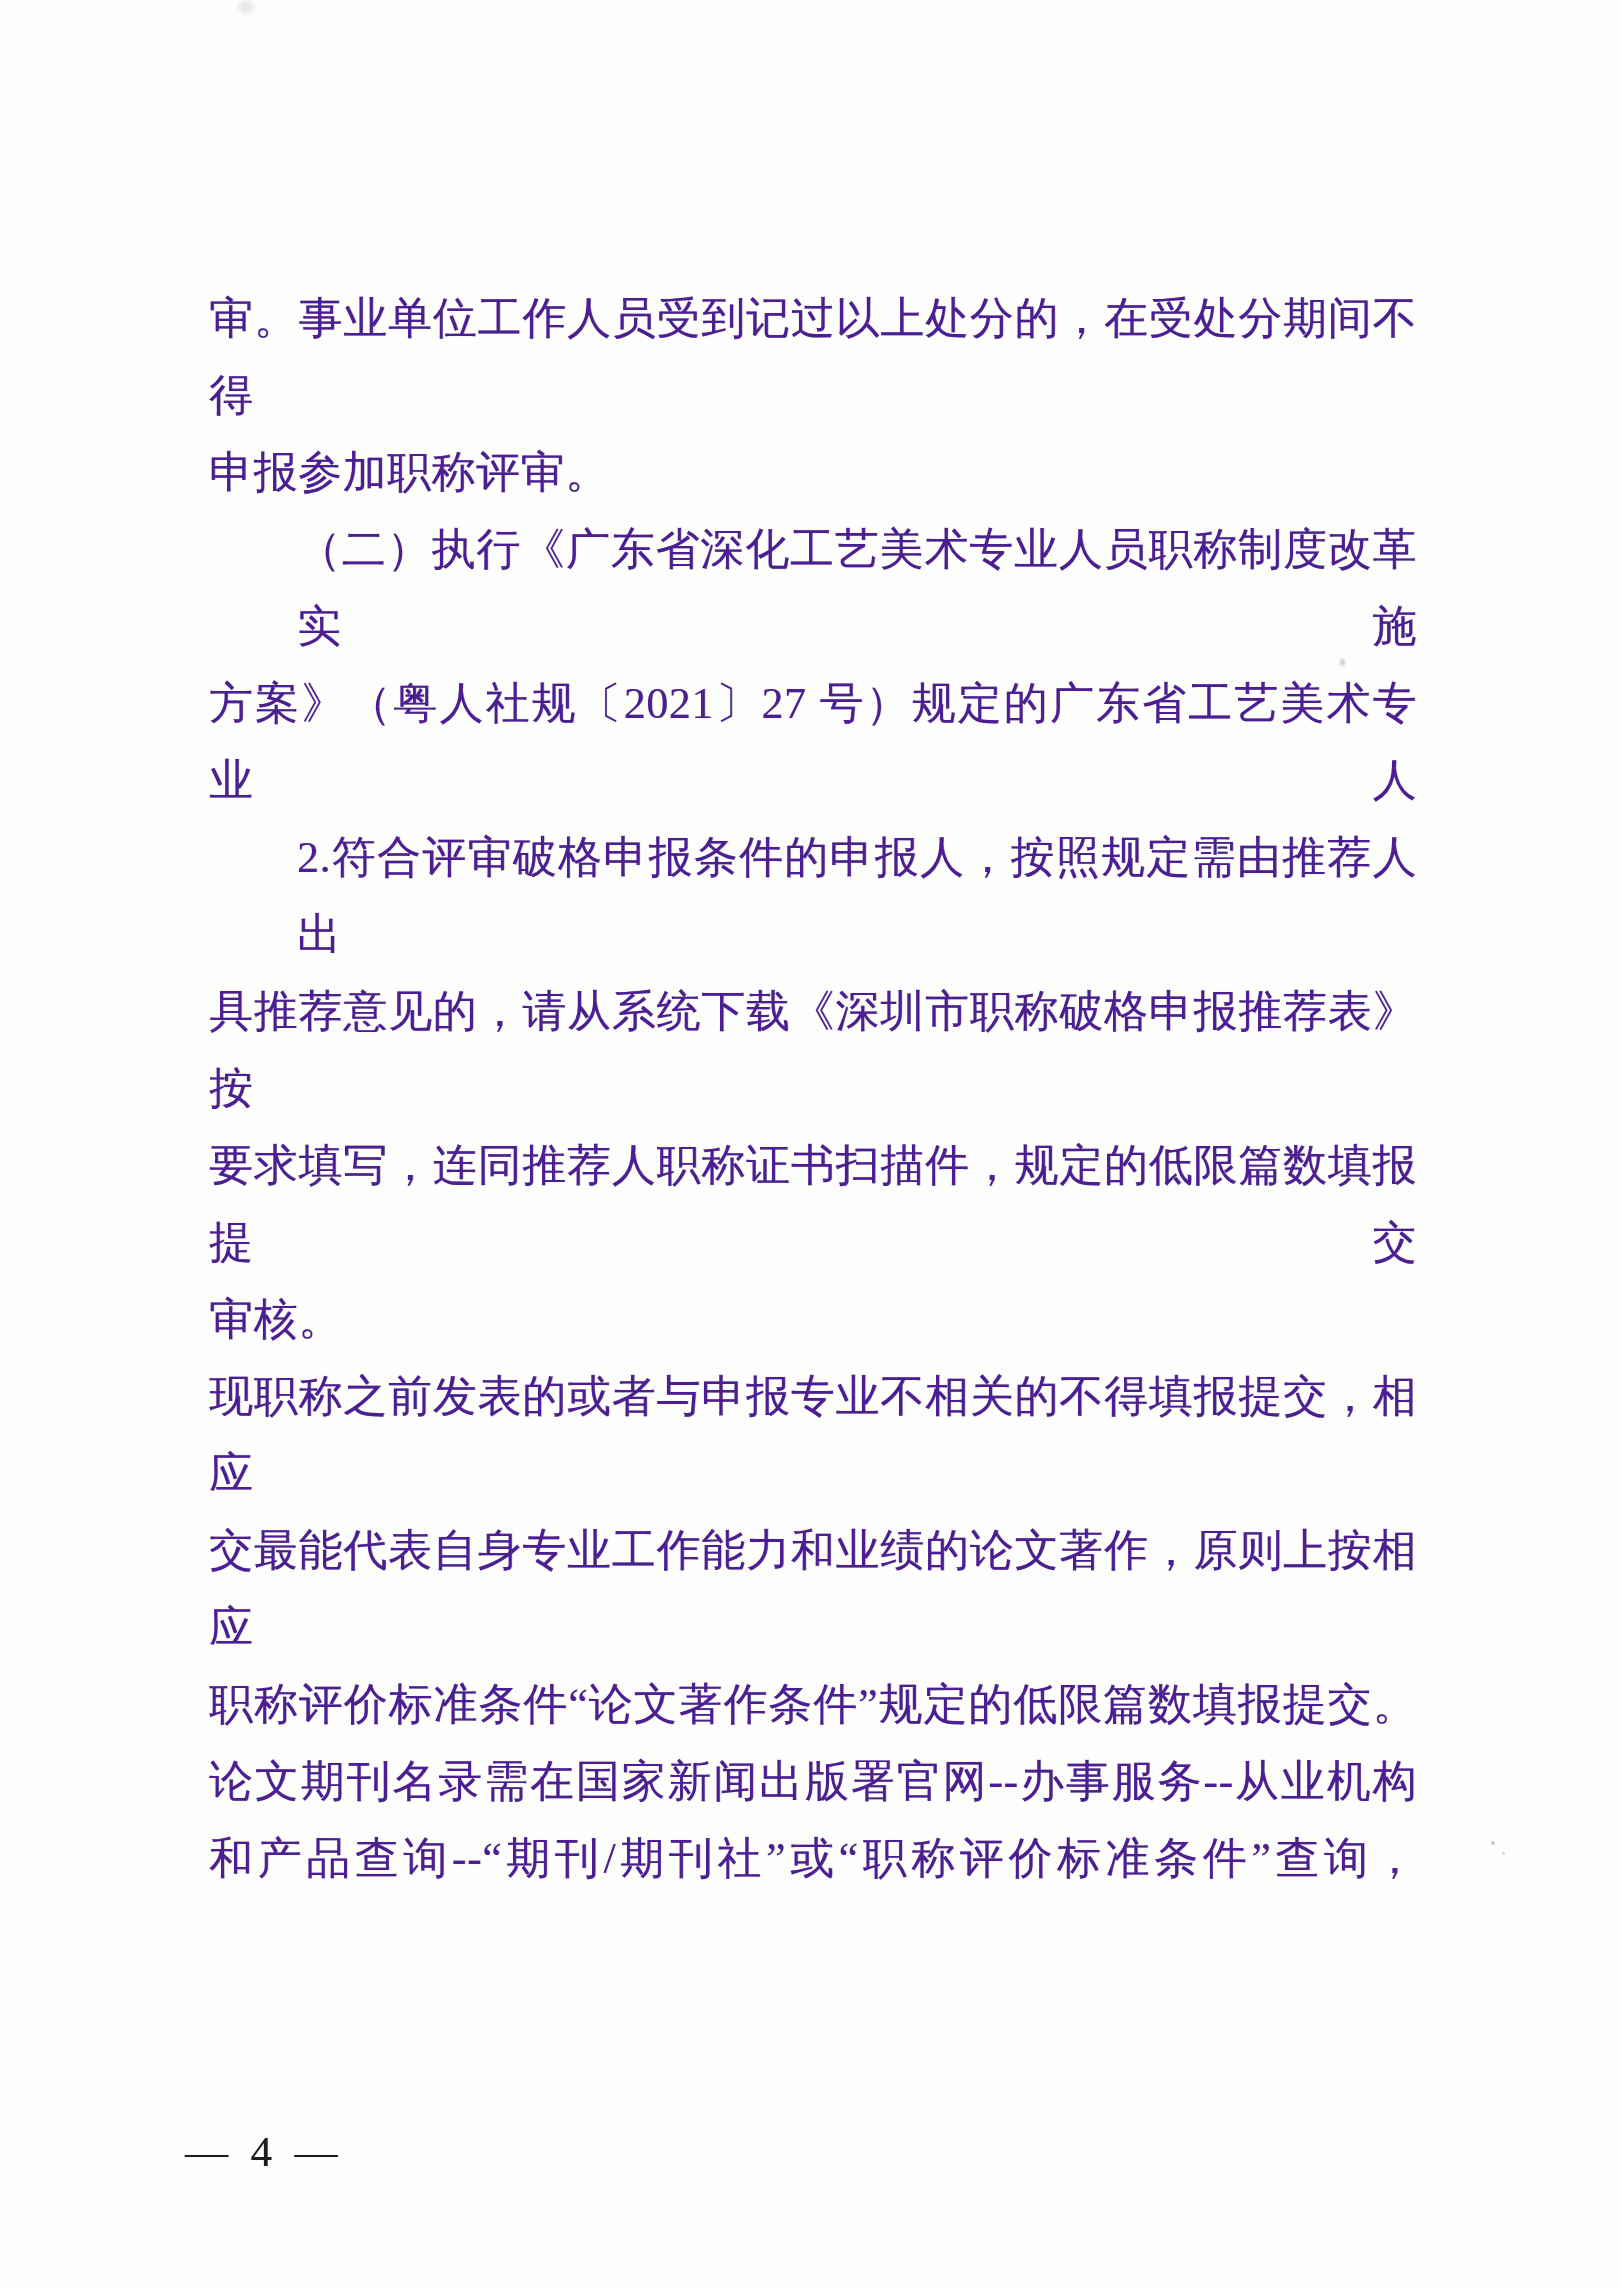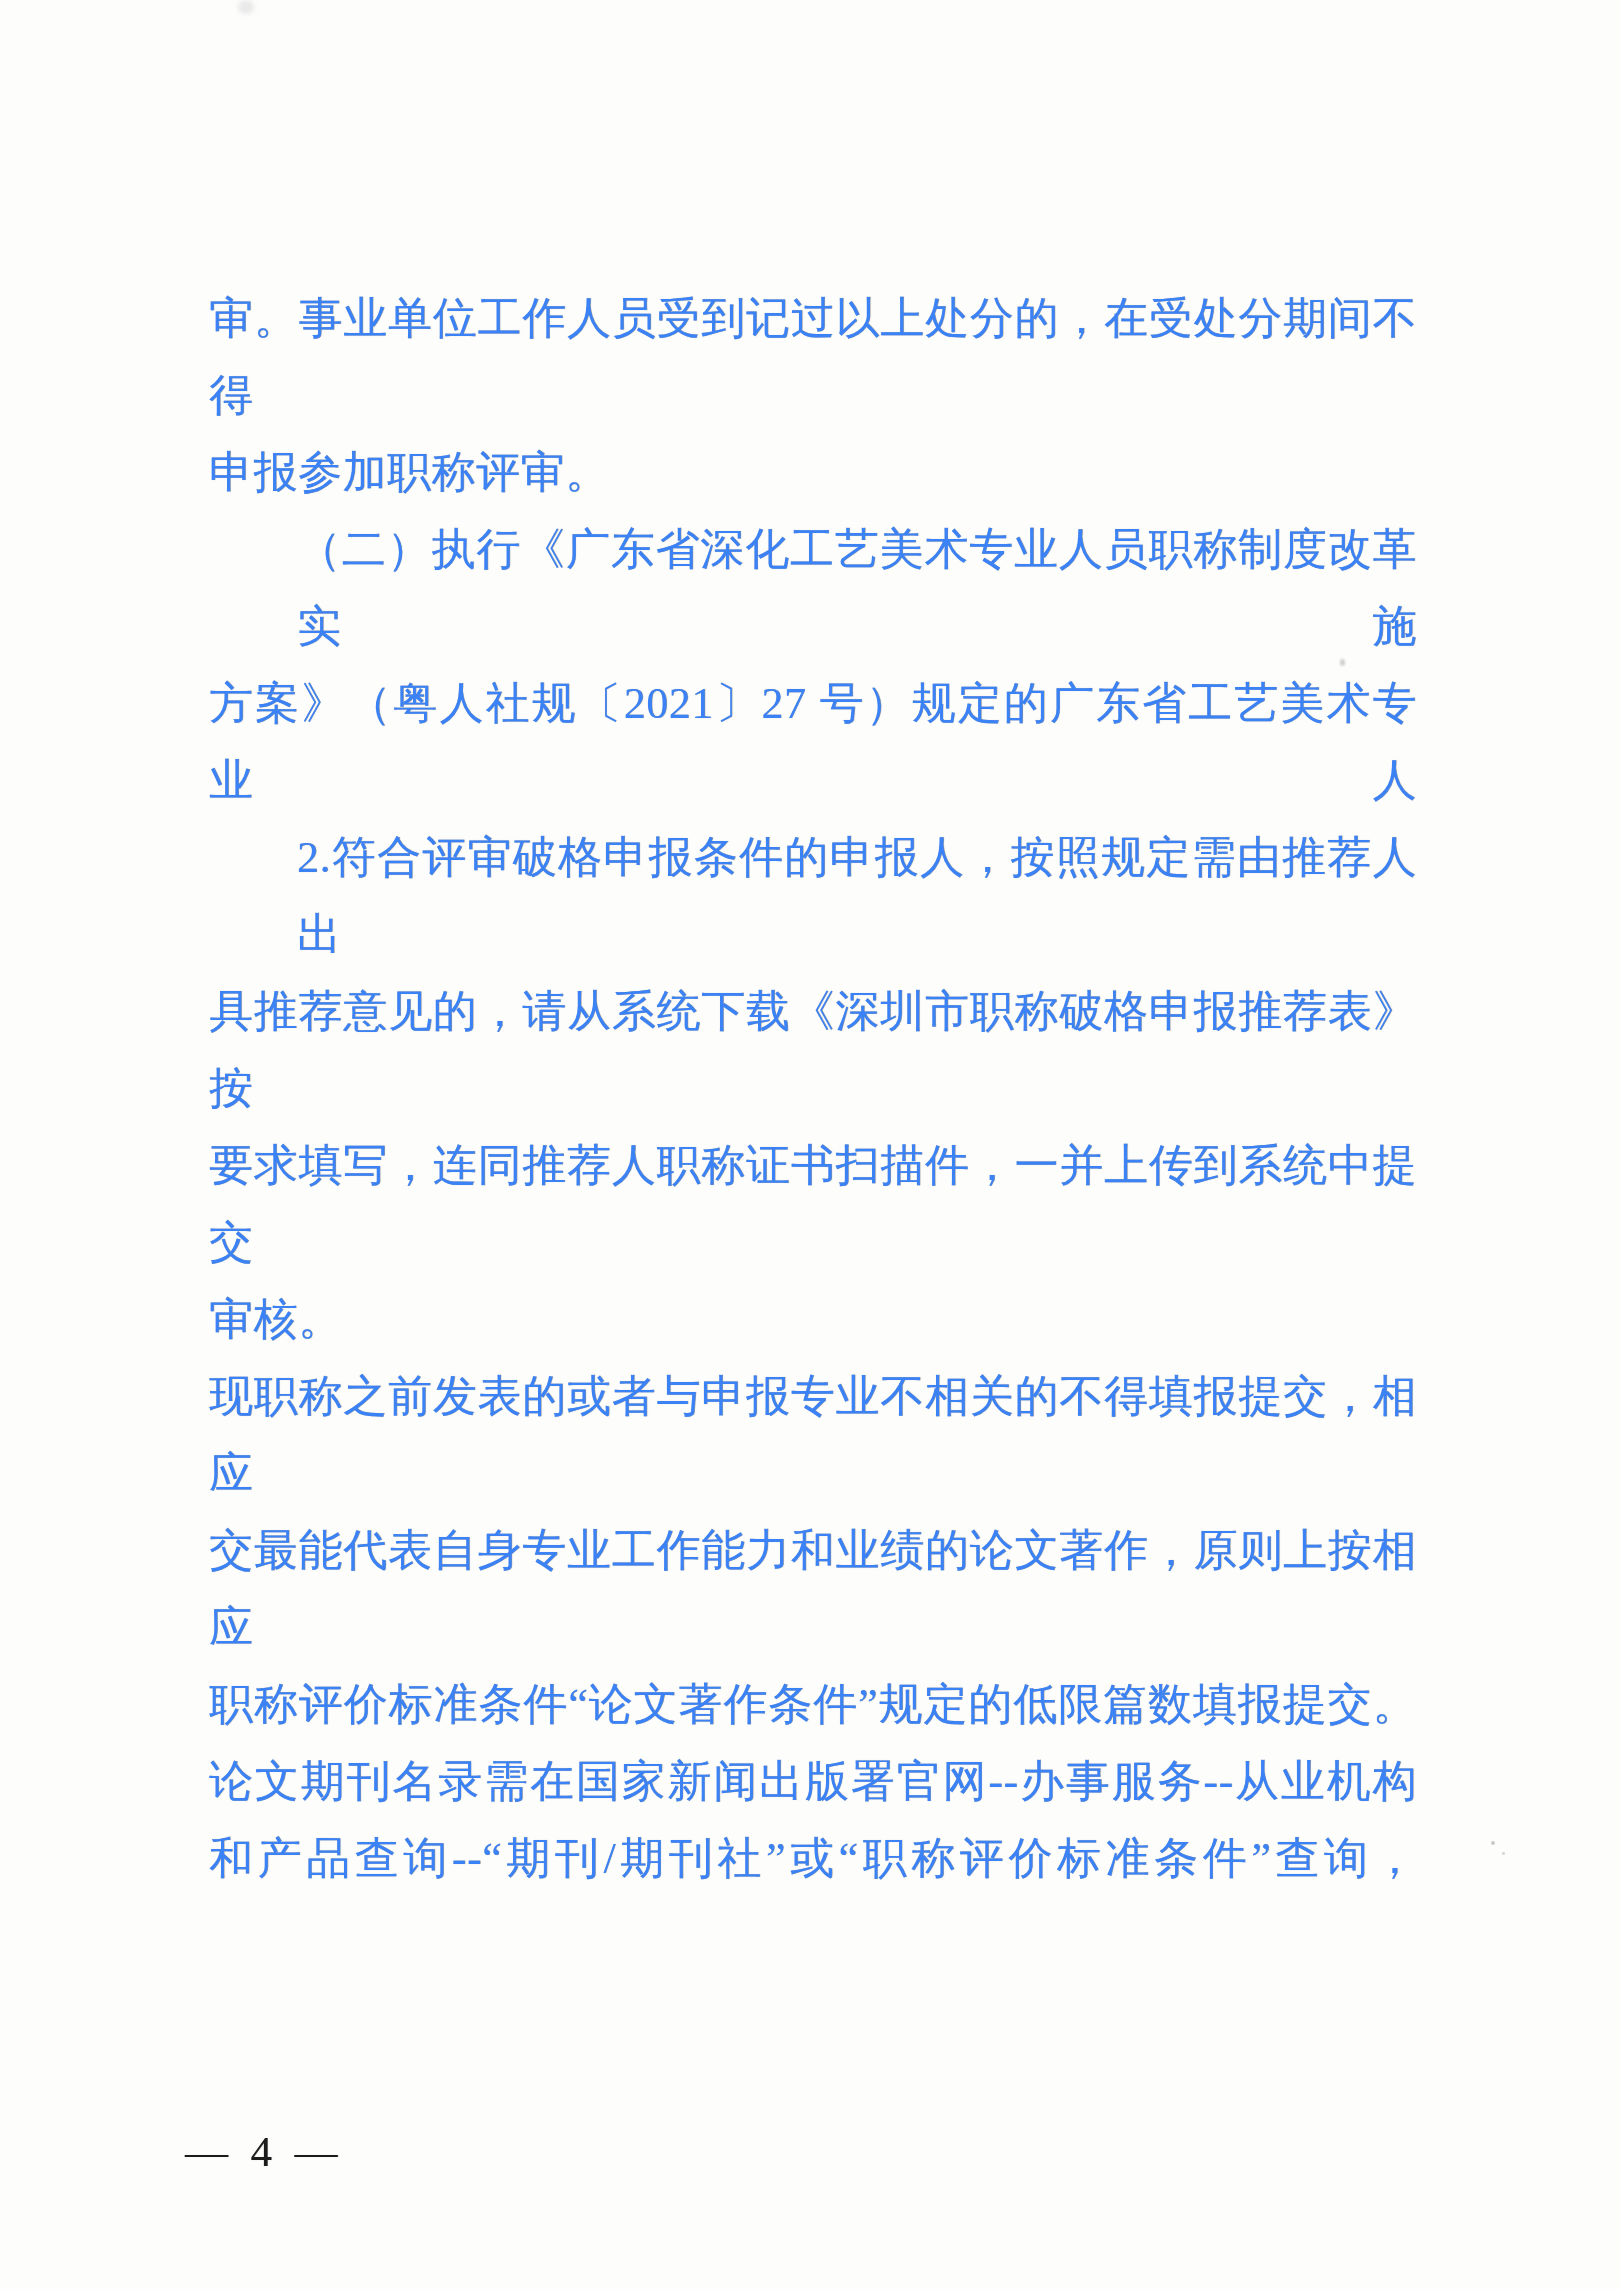--- a/index.html
+++ b/index.html
@@ -14,21 +14,21 @@
     background: #fdfdfc;
     overflow: hidden;
     color: #1c1c1c;
   }
   .doc {
     position: absolute;
     left: 209px; top: 280px; width: 1208px;
     font-size: 44px;
     line-height: 77px;
     letter-spacing: 0.5px;
-    color: #3b82f6;
+    color: #4c1d95;
     text-shadow: 0.4px 0.4px 0.7px rgba(20,20,20,0.45);
   }
   .line {
     text-align: justify;
     text-align-last: left;
     min-height: 77px;
   }
   .line.stretch { text-align-last: justify; }
   .line.indent  { padding-left: 88px; }
   .page-num {
@@ -68,21 +68,21 @@
   <div class="artifact speck-low1"></div>
   <div class="artifact speck-low2"></div>
 
   <div class="doc">
     <div class="line stretch">审。事业单位工作人员受到记过以上处分的，在受处分期间不得</div>
     <div class="line">申报参加职称评审。</div>
     <div class="line stretch indent">（二）执行《广东省深化工艺美术专业人员职称制度改革实施</div>
     <div class="line stretch">方案》（粤人社规〔2021〕27 号）规定的广东省工艺美术专业人</div>
     <div class="line stretch indent">2.符合评审破格申报条件的申报人，按照规定需由推荐人出</div>
     <div class="line stretch">具推荐意见的，请从系统下载《深圳市职称破格申报推荐表》按</div>
-    <div class="line stretch">要求填写，连同推荐人职称证书扫描件，一并上传到系统中提交</div>
+    <div class="line stretch">要求填写，连同推荐人职称证书扫描件，规定的低限篇数填报提交</div>
     <div class="line">审核。</div>
     <div class="line stretch">现职称之前发表的或者与申报专业不相关的不得填报提交，相应</div>
     <div class="line stretch">交最能代表自身专业工作能力和业绩的论文著作，原则上按相应</div>
     <div class="line stretch">职称评价标准条件“论文著作条件”规定的低限篇数填报提交。</div>
     <div class="line stretch">论文期刊名录需在国家新闻出版署官网--办事服务--从业机构</div>
     <div class="line stretch">和产品查询--“期刊/期刊社”或“职称评价标准条件”查询，</div>
 
   </div>
 
   <div class="page-num">— 4 —</div>

